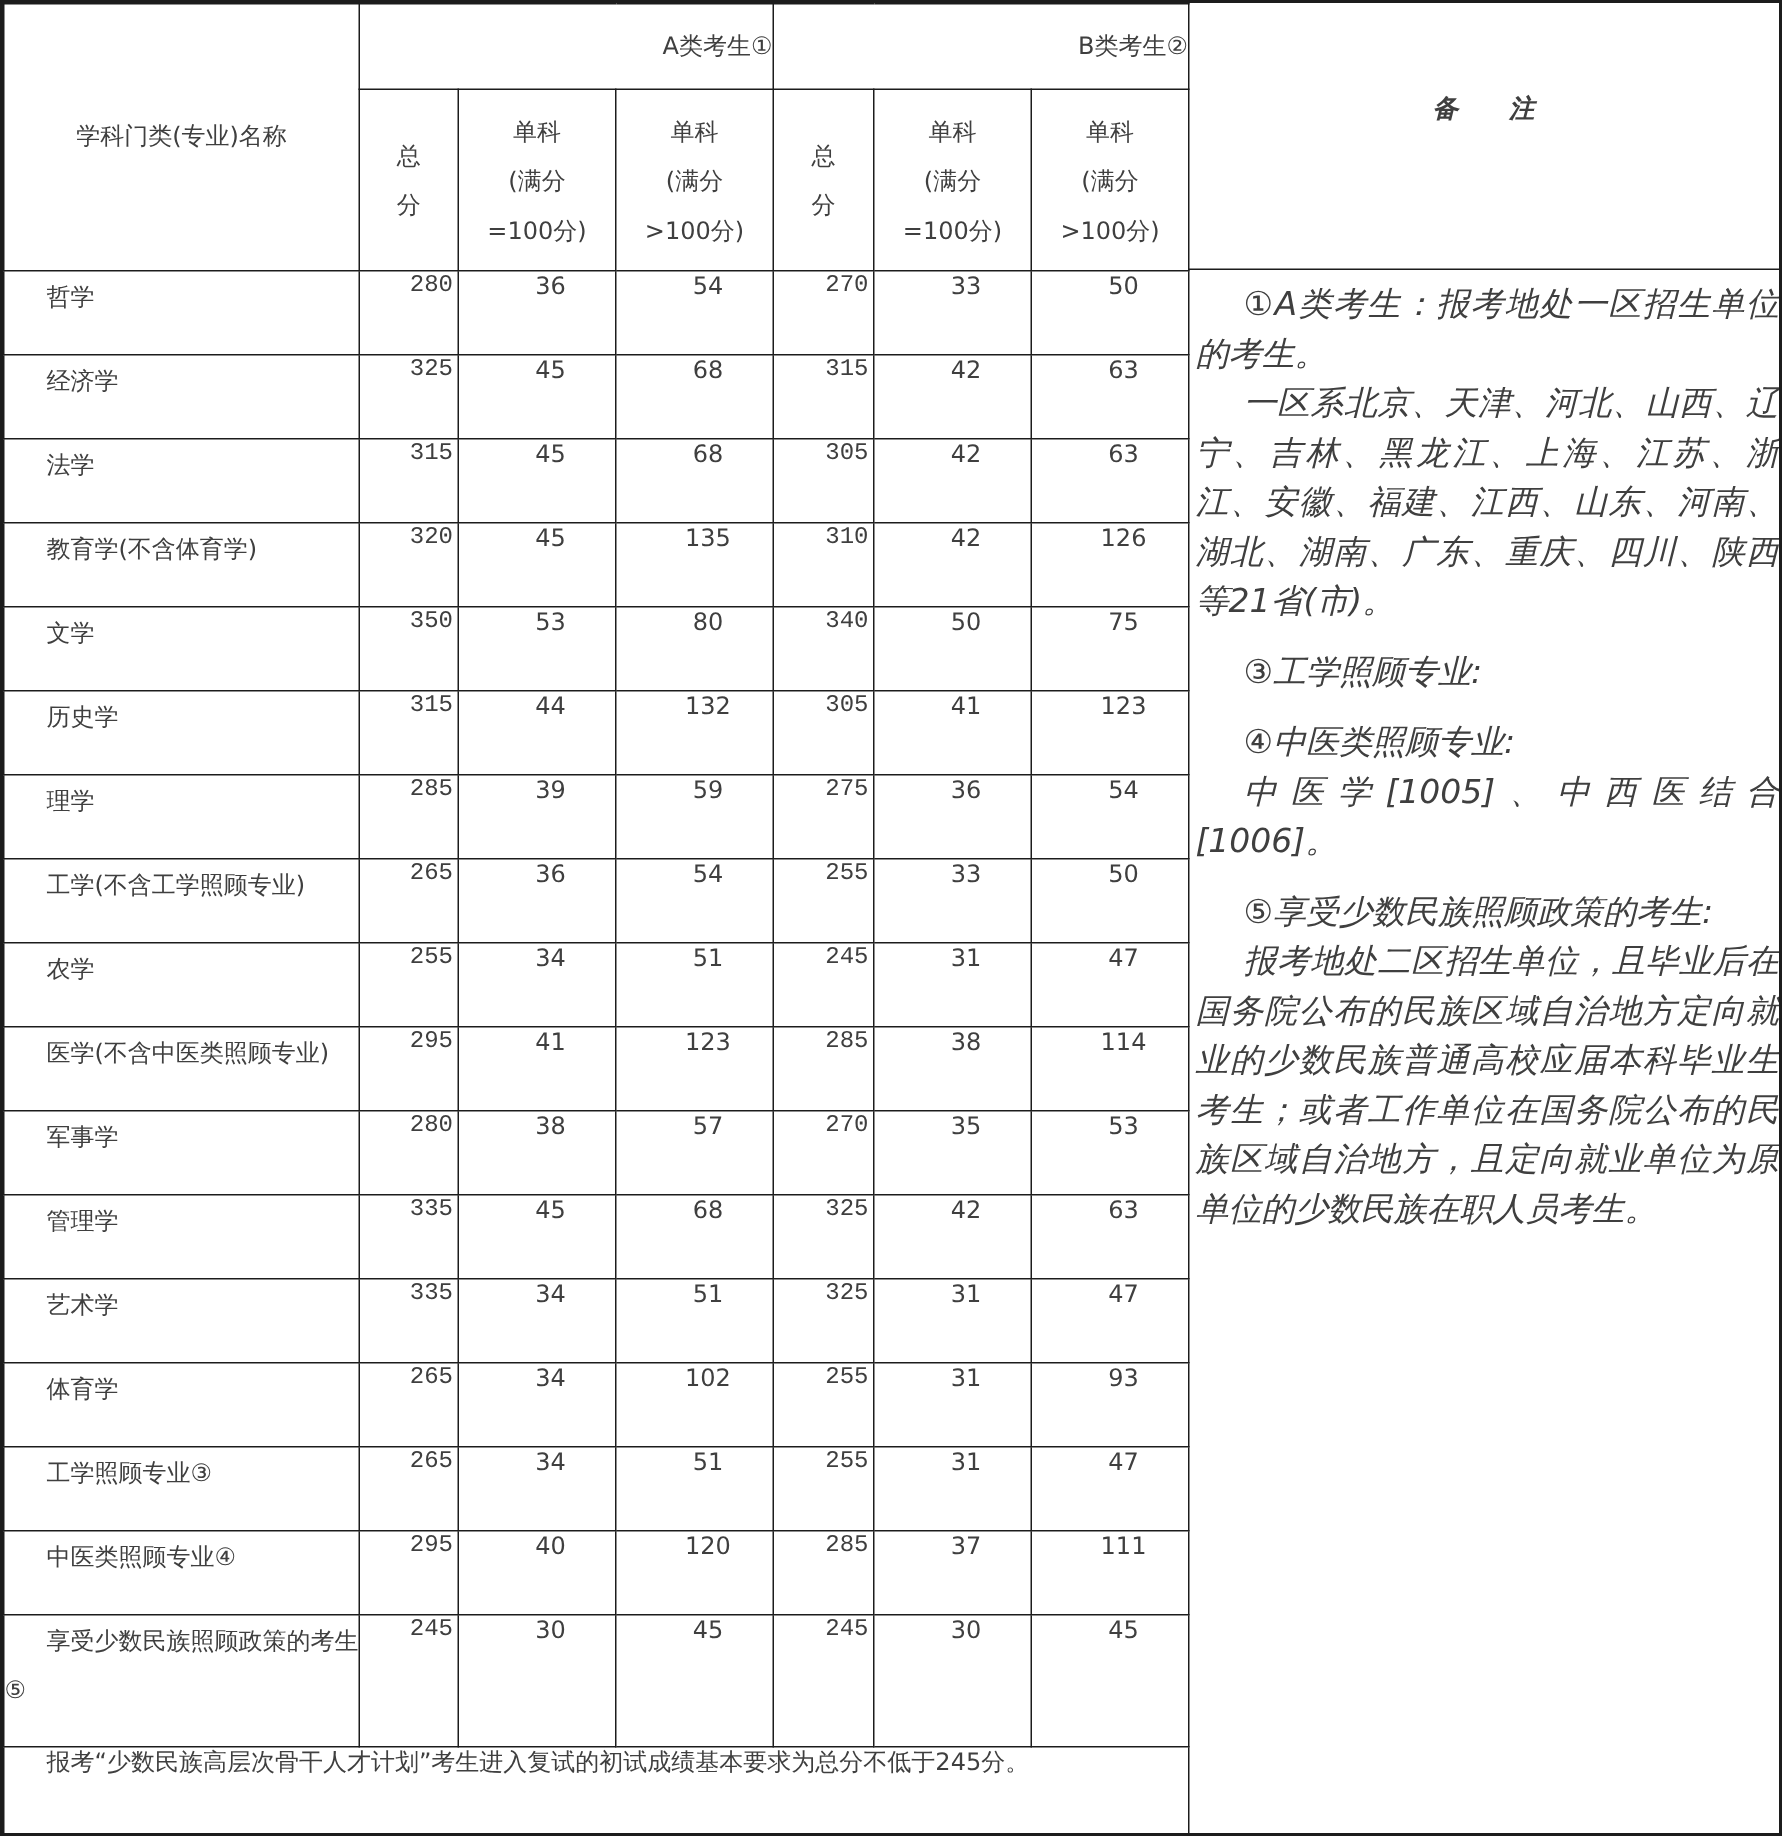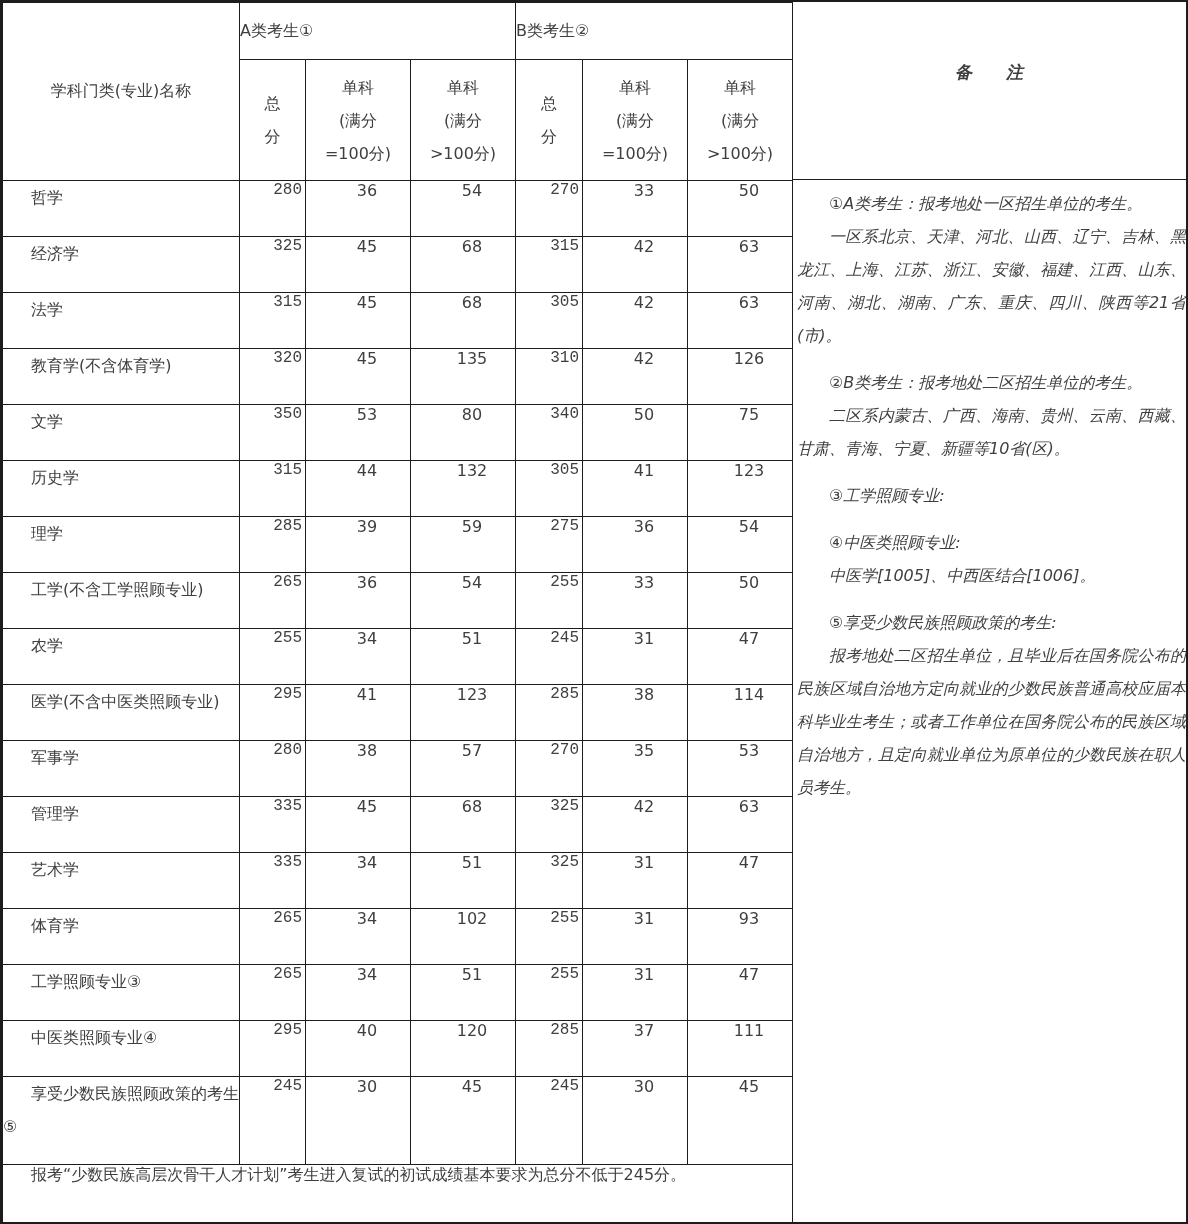--- a/index.html
+++ b/index.html
@@ -34,21 +34,21 @@
   thead tr.tier2 { height: 121px; }
   tbody tr { height: 56px; }
   tbody tr.tall { height: 88px; }
   tfoot tr { height: 72px; }
 
   th.subject-head {
     text-align: center;
     padding: 0 6px 36px 30px;
     vertical-align: middle;
   }
-  th.group-head { text-align: left; vertical-align: middle; }
+  th.group-head { text-align: right; vertical-align: middle; }
   th.score-head {
     text-align: center;
     vertical-align: middle;
     line-height: 33px;
   }
   td.subject {
     vertical-align: top;
     padding: 12px 6px 0 8px;
     text-indent: 28px;
     line-height: 33px;
@@ -75,21 +75,21 @@
     display: flex;
     align-items: center;
     justify-content: center;
     font-weight: bold;
     font-size: 17px;
     padding-bottom: 36px;
   }
   .remarks-body {
     flex: 1 1 auto;
     padding: 7px 0 0 5px;
-    font-size: 16px;
+    font-size: 22px;
     line-height: 33px;
     text-align: justify;
   }
   .remark-section { margin: 0; }
   .remark-section + .remark-section { margin-top: 14px; }
   .remark-section p { margin: 0; text-indent: 32px; }
 </style>
 </head>
 <body>
 
@@ -309,24 +309,20 @@
 
   <div class="remarks">
     <div class="remarks-header">备　　注</div>
     <div class="remarks-body">
 
     <div class="remark-section">
           <p>①A类考生：报考地处一区招生单位的考生。</p>
           <p>一区系北京、天津、河北、山西、辽宁、吉林、黑龙江、上海、江苏、浙江、安徽、福建、江西、山东、河南、湖北、湖南、广东、重庆、四川、陕西等21省(市)。</p>
         </div>
         <div class="remark-section">
-          <p>②B类考生：报考地处二区招生单位的考生。</p>
-          <p>二区系内蒙古、广西、海南、贵州、云南、西藏、甘肃、青海、宁夏、新疆等10省(区)。</p>
-        </div>
-        <div class="remark-section">
           <p>③工学照顾专业:</p>
         </div>
         <div class="remark-section">
           <p>④中医类照顾专业:</p>
           <p>中医学[1005]、中西医结合[1006]。</p>
         </div>
         <div class="remark-section">
           <p>⑤享受少数民族照顾政策的考生:</p>
           <p>报考地处二区招生单位，且毕业后在国务院公布的民族区域自治地方定向就业的少数民族普通高校应届本科毕业生考生；或者工作单位在国务院公布的民族区域自治地方，且定向就业单位为原单位的少数民族在职人员考生。</p>
         </div>

